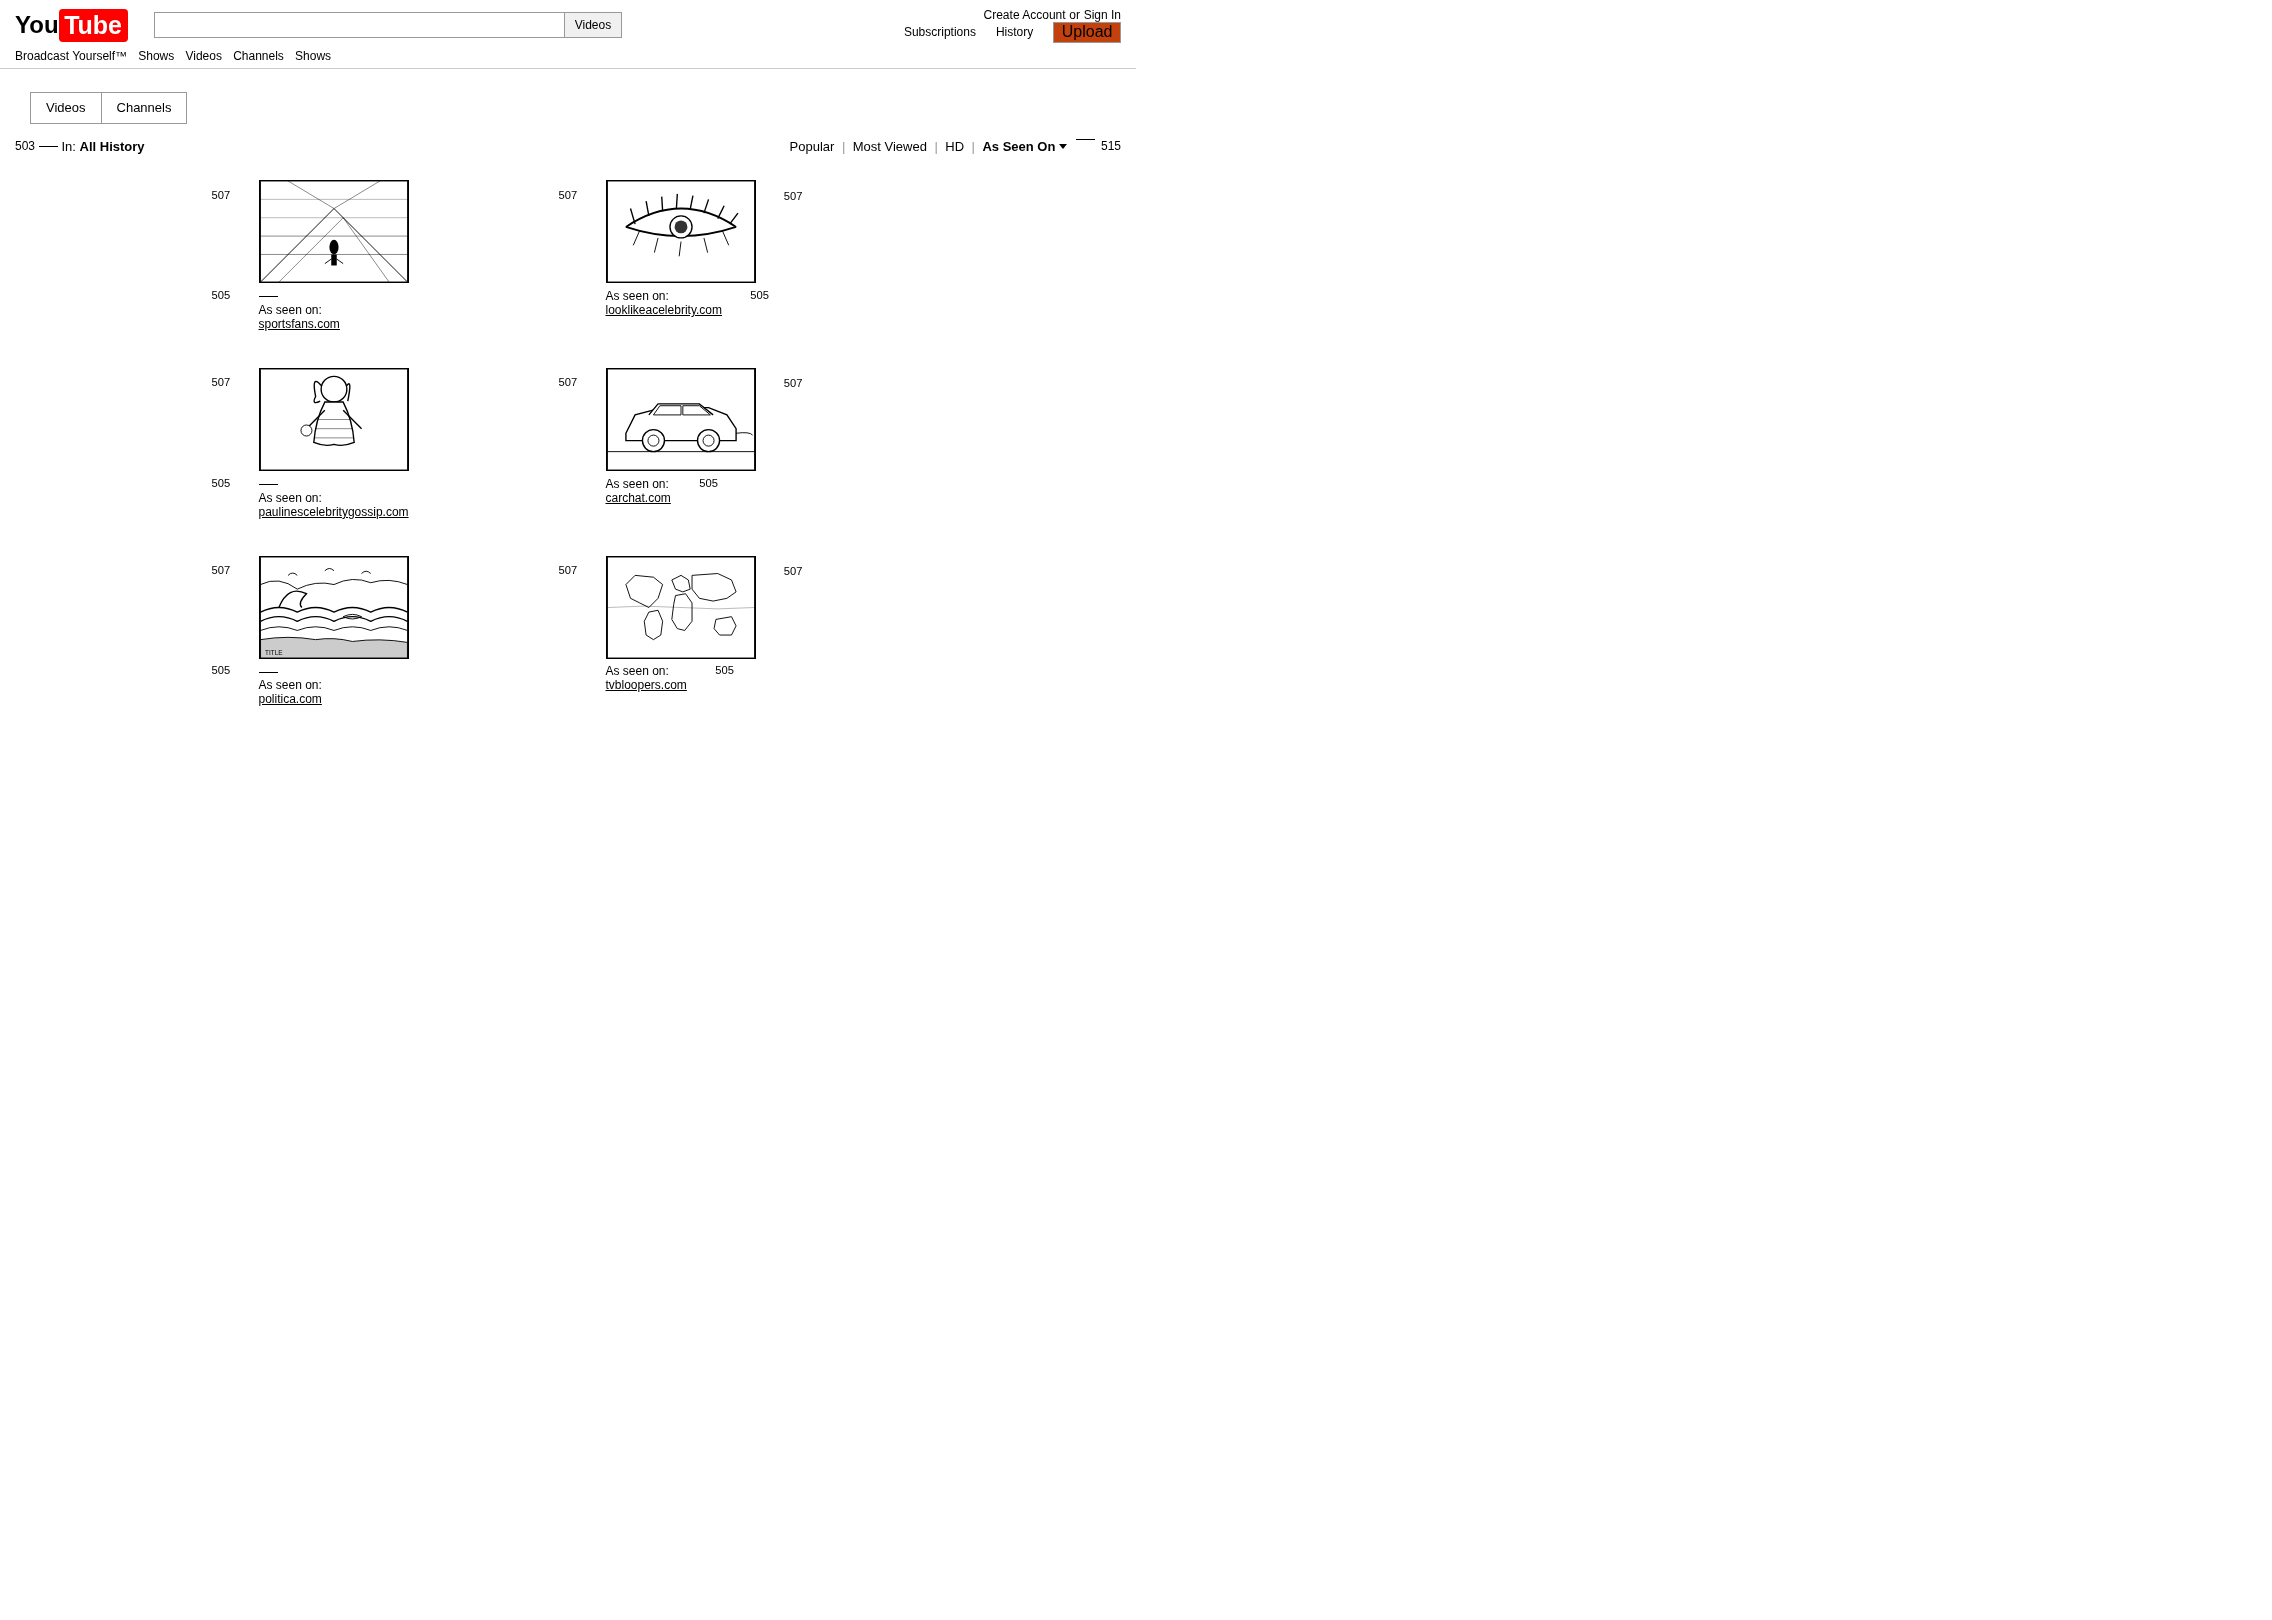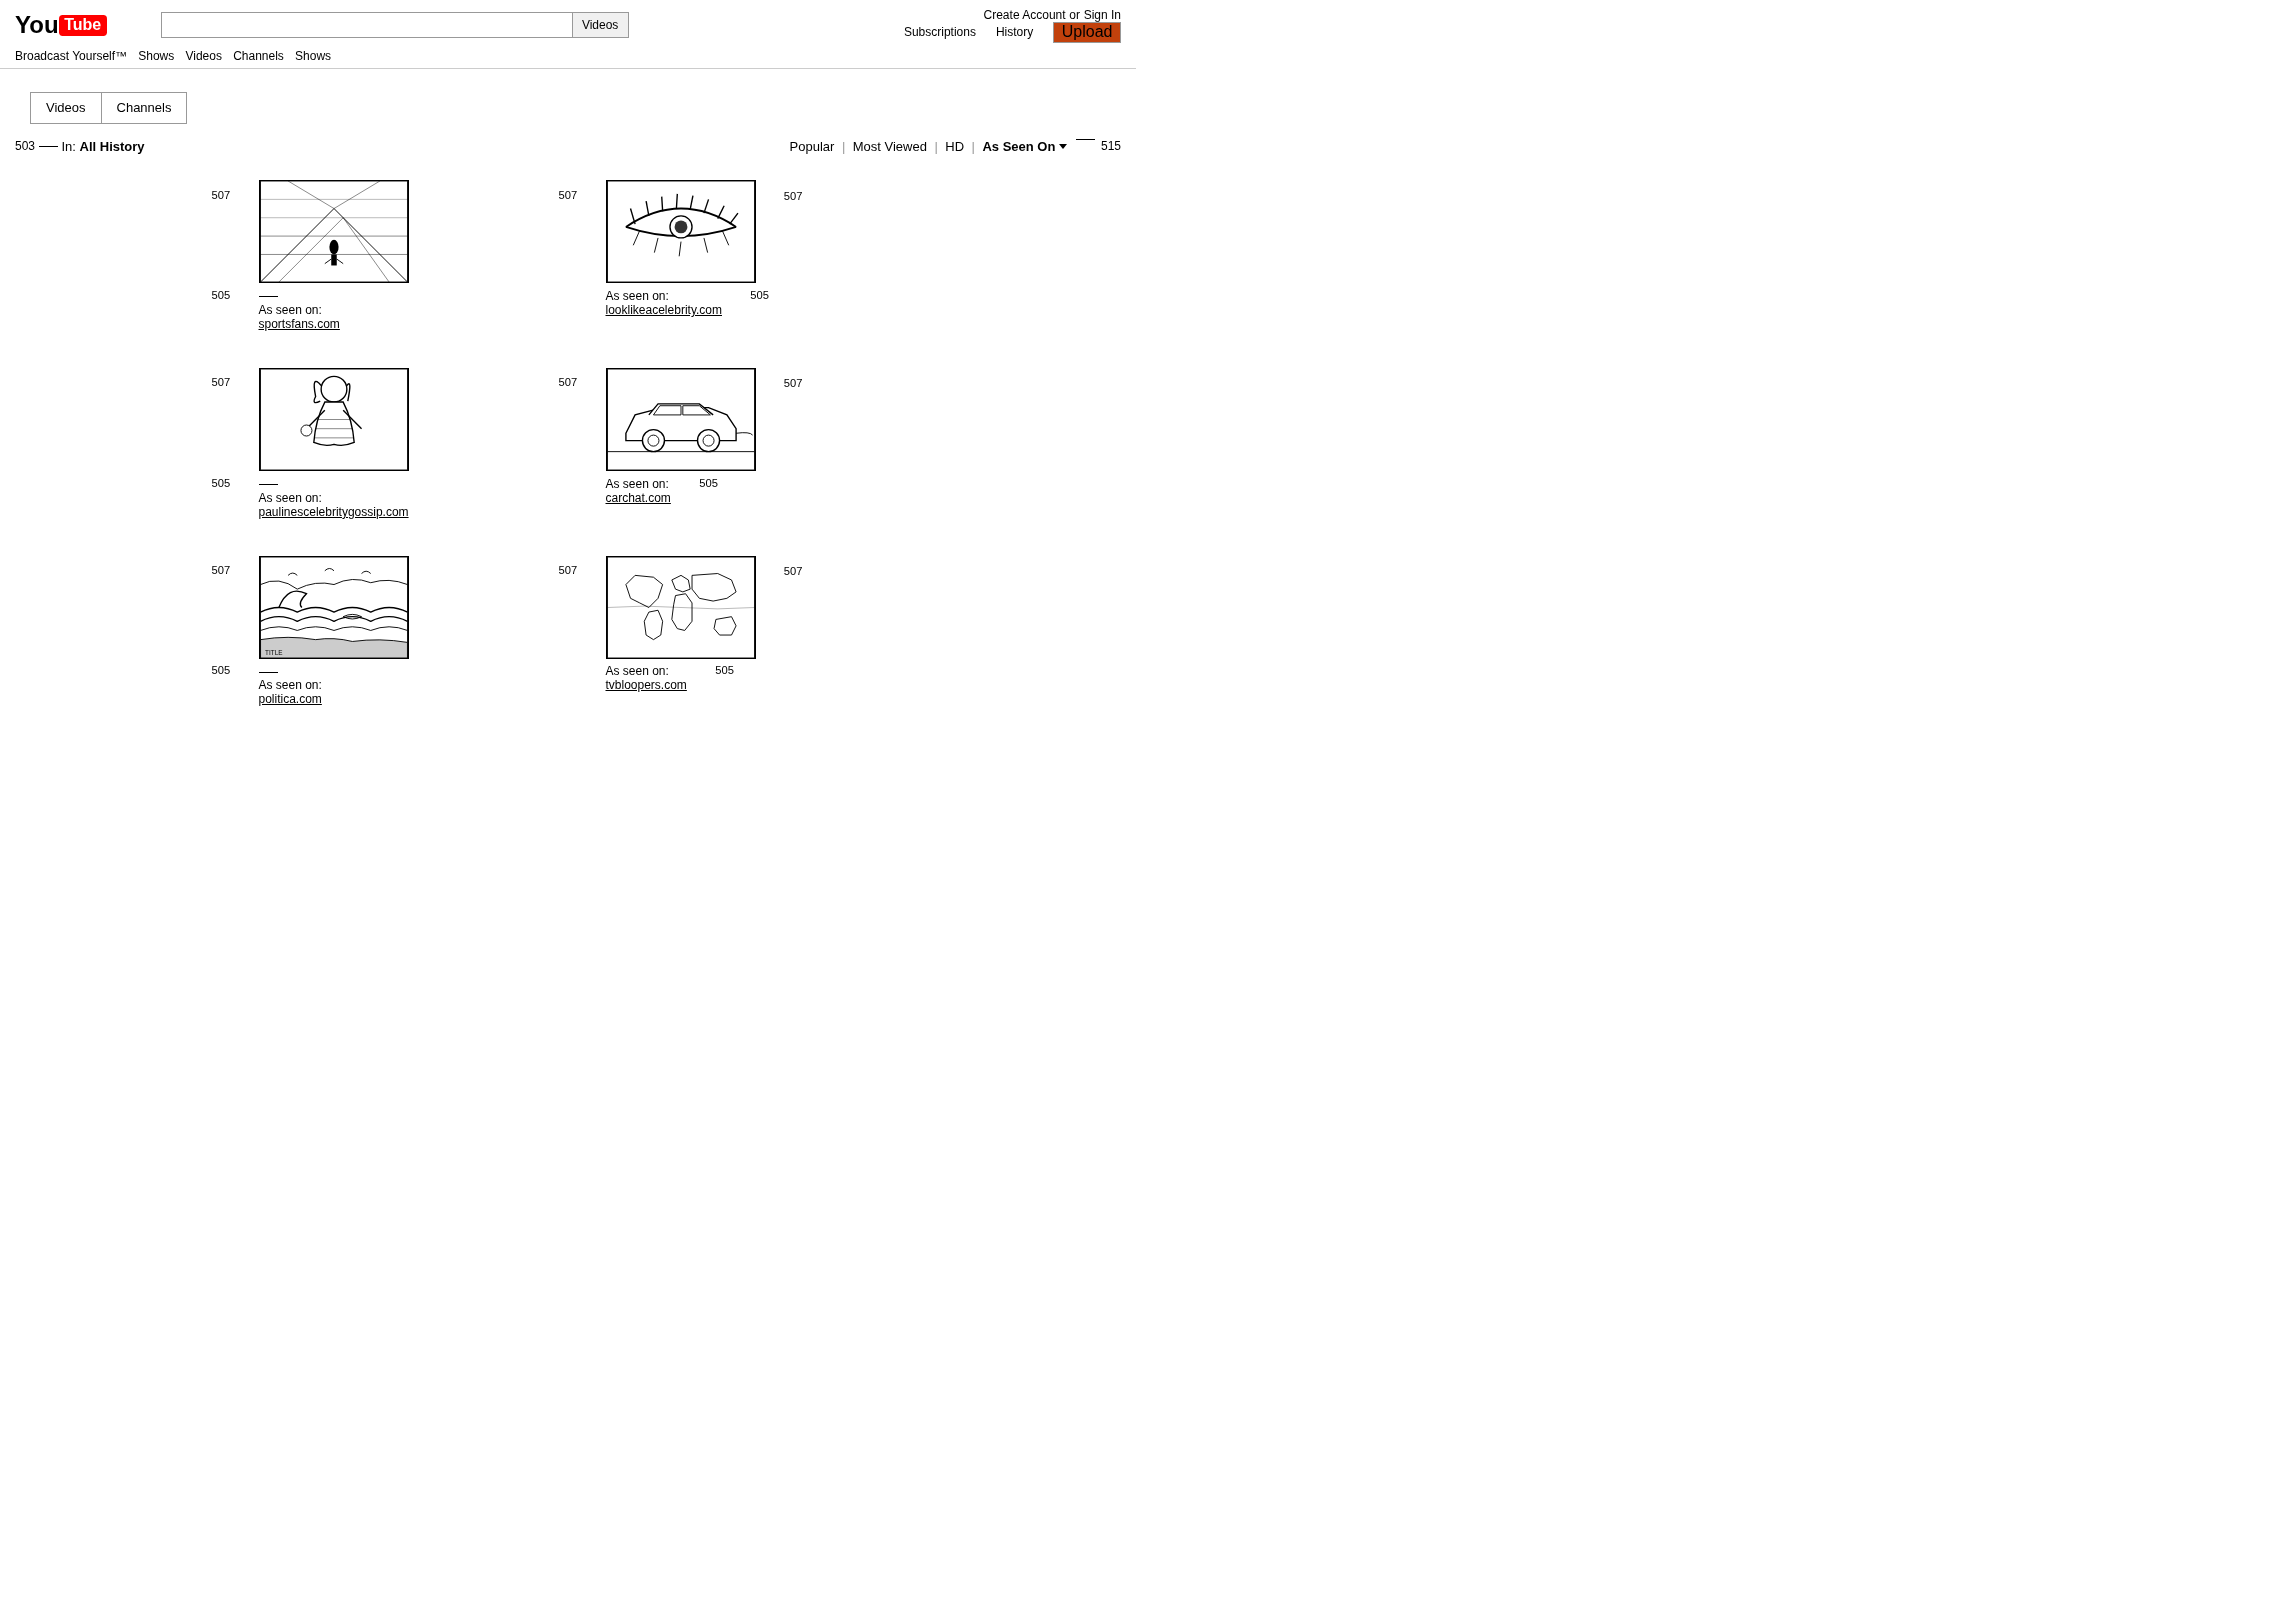--- a/index.html
+++ b/index.html
@@ -13,21 +13,21 @@
       font-size: 13px;
       color: #000000;
       width: 1136px;
       min-height: 810px;
     }
 
     .logo-container {
       display: flex;
       flex-direction: column;
       align-items: center;
-      margin-right: 35px;
+      margin-right: 7px;
     }
 
     .logo {
       display: flex;
       align-items: center;
       font-size: 24px;
       font-weight: bold;
       font-family: Arial Black, Arial, sans-serif;
     }
 
@@ -35,21 +35,21 @@
       color: #000;
       font-size: 24px;
       font-weight: 900;
     }
 
     .logo-tube {
       background: #ff0000;
       color: white;
       padding: 1.9px 5.6px;
       border-radius: 3.7px;
-      font-size: 16px;
+      font-size: 25px;
       font-weight: 900;
     }
 
     .search-area {
       display: flex;
       align-items: center;
       flex: 1;
       max-width: 468px;
     }
 

